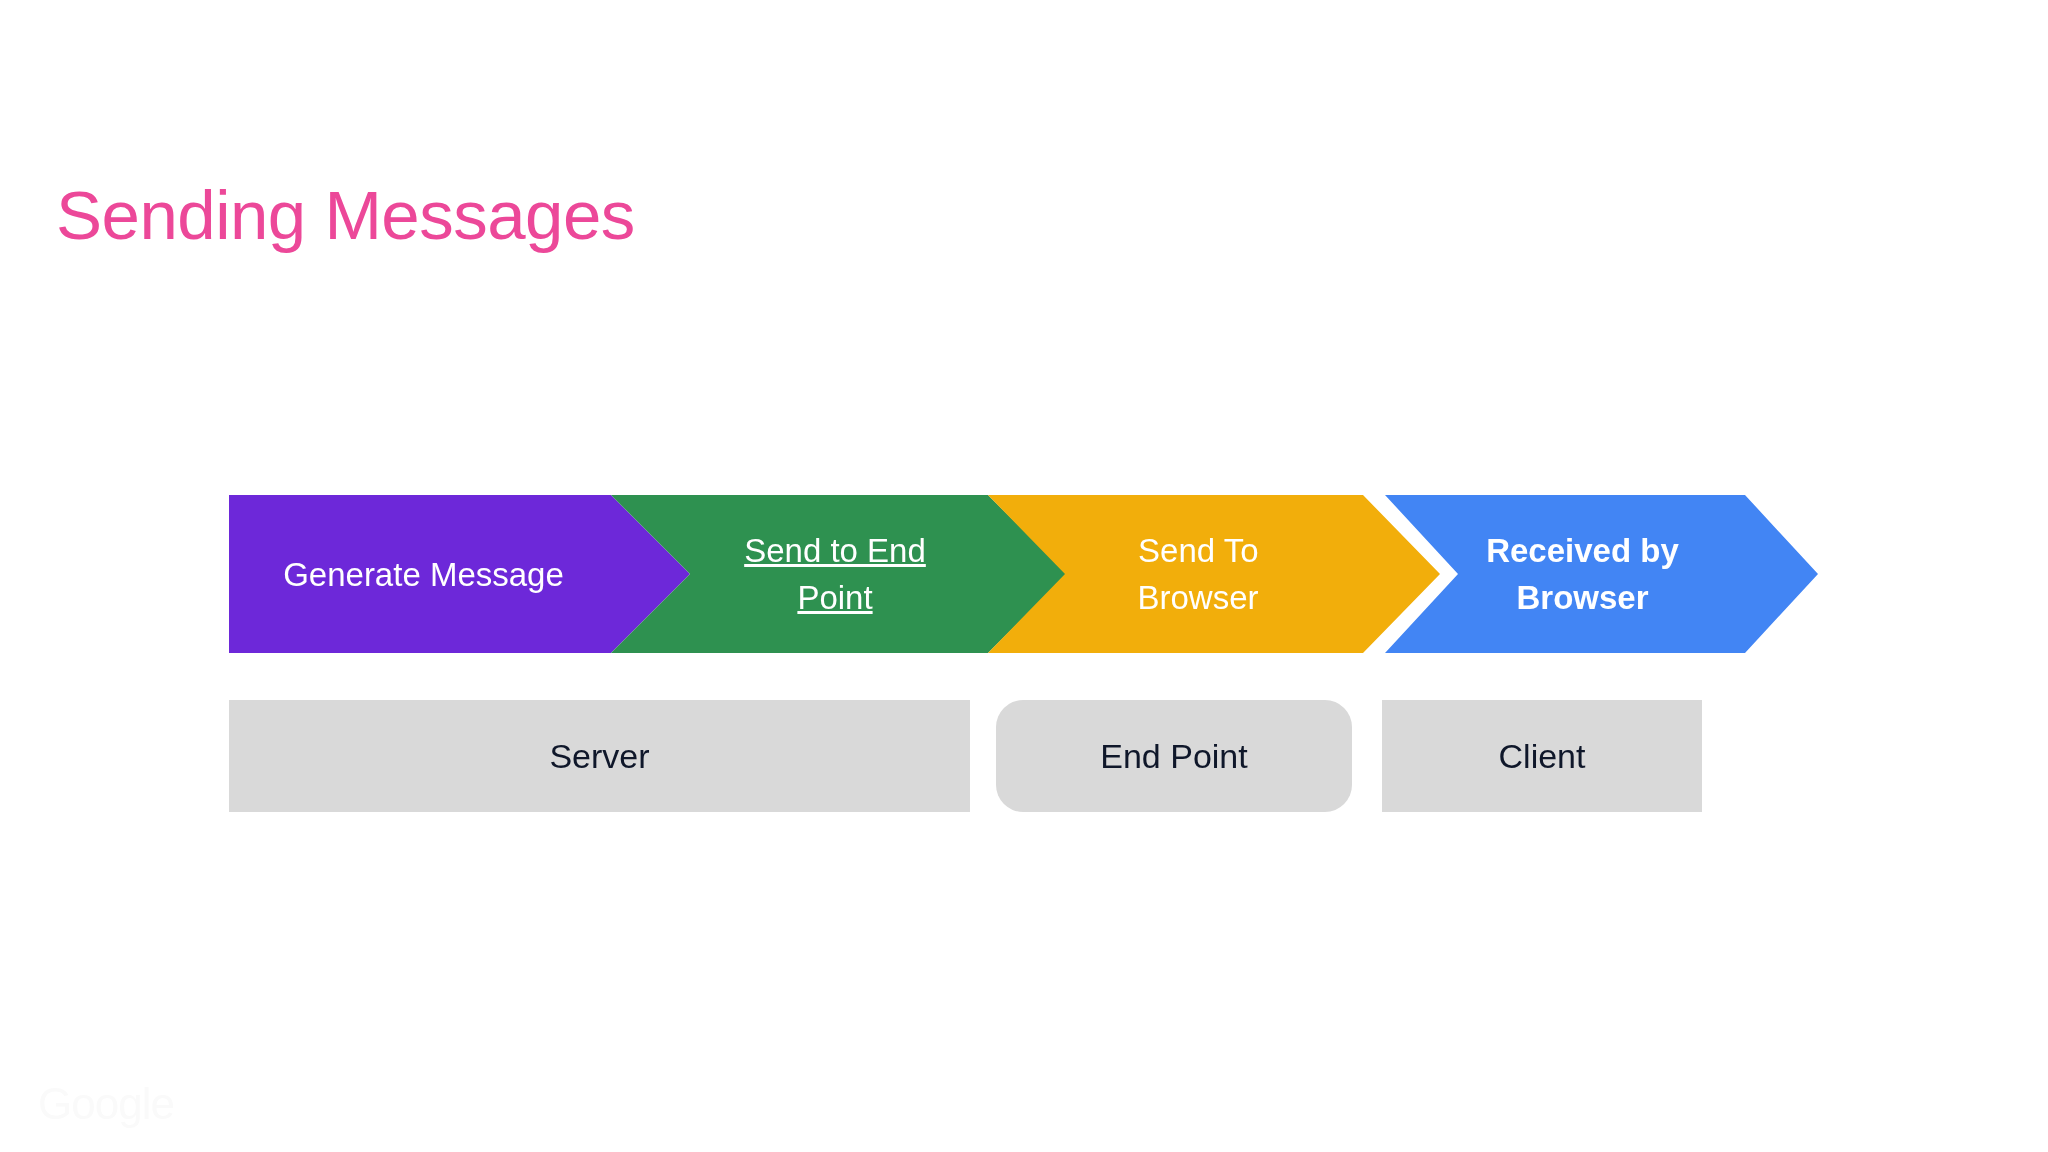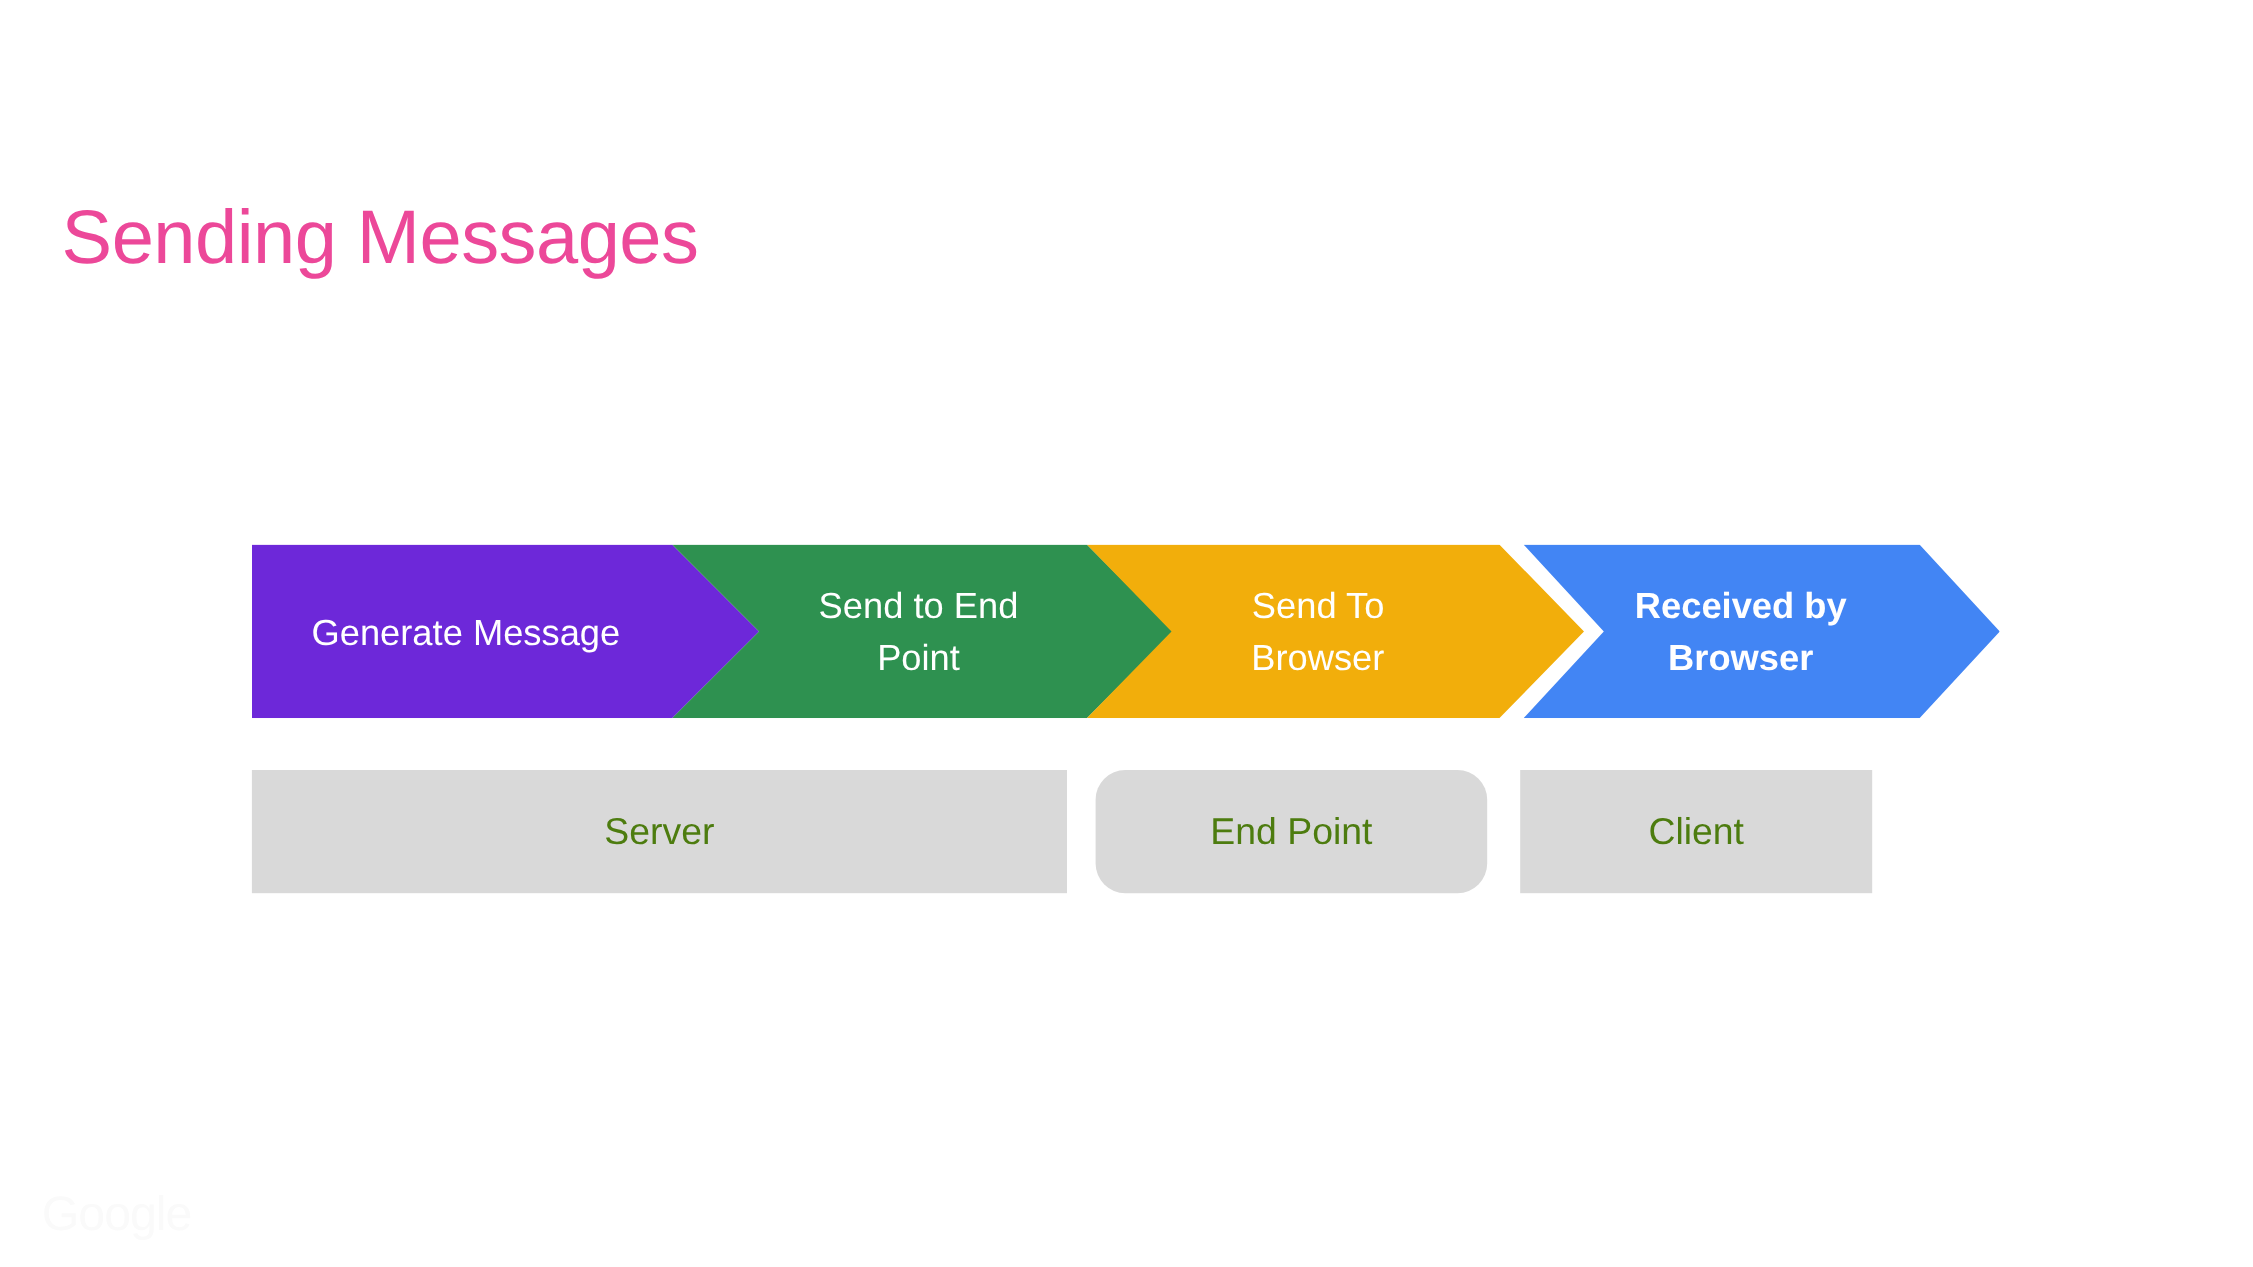--- a/index.html
+++ b/index.html
@@ -86,20 +86,21 @@
   
   #chev-2 {
     left: 611px;
     width: 456px;
     background: #2E9150;
     clip-path: polygon(0 0, 377px 0, 100% 50%, 377px 100%, 0 100%, 79px 50%);
   }
   #chev-2 .chevron-label {
     margin-left: 58px;
     margin-right: 66px;
+    text-decoration: underline;
   }
 
   
   #chev-3 {
     left: 988px;
     width: 452px;
     background: #F2AE0B;
     clip-path: polygon(0 0, 375px 0, 100% 50%, 375px 100%, 0 100%, 77px 50%);
   }
   #chev-3 .chevron-label {
@@ -125,21 +126,21 @@
     position: absolute;
     top: 700px;
     height: 112px;
     background: #D9D9D9;
     display: flex;
     align-items: center;
     justify-content: center;
     box-sizing: border-box;
   }
   .lane-label {
-    color: #4d7c0f;
+    color: #0f172a;
     font-size: 34px;
     line-height: 40px;
     font-weight: 400;
     text-align: center;
     white-space: nowrap;
   }
 
   #lane-1 { left: 229px;  width: 741px; }
   #lane-2 { left: 996px;  width: 356px; border-radius: 27px; }
   #lane-3 { left: 1382px; width: 320px; }

